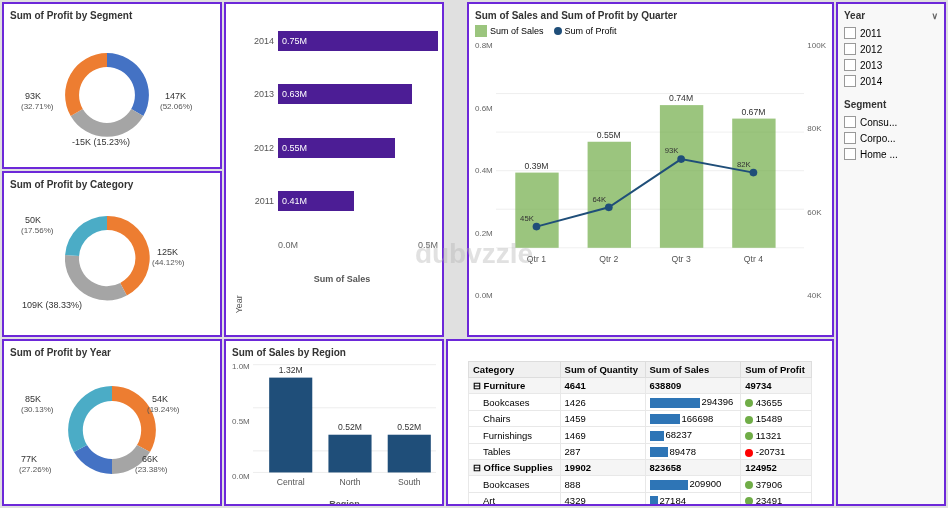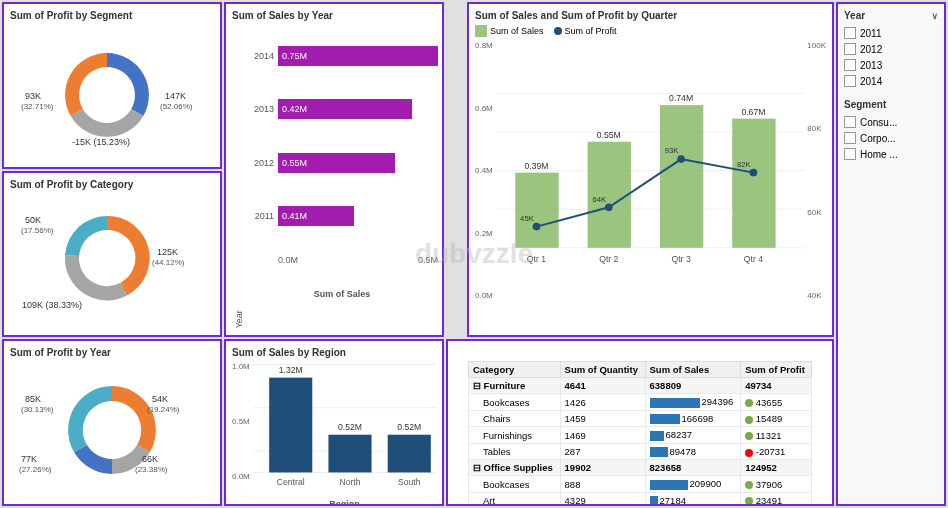--- a/index.html
+++ b/index.html
@@ -62,21 +62,21 @@
       height: 30px;
     }
     .hbar-label {
       font-size: 9px;
       color: #555;
       width: 28px;
       text-align: right;
       flex-shrink: 0;
     }
     .hbar-bar {
-      background: #a21caf;
+      background: #4c1d95;
       height: 20px;
       display: flex;
       align-items: center;
       padding-right: 4px;
     }
 
     
     .data-table {
       width: 100%;
       border-collapse: collapse;
@@ -212,36 +212,35 @@
         <text x="140" y="52" font-size="9" fill="#333">125K</text>
         <text x="135" y="62" font-size="8" fill="#555">(44.12%)</text>
         <text x="8" y="20" font-size="9" fill="#333">50K</text>
         <text x="4" y="30" font-size="8" fill="#555">(17.56%)</text>
         <text x="5" y="105" font-size="9" fill="#333">109K (38.33%)</text>
       </svg>
     </div>
   </div>
 
   <div class="panel panel-sales-year">
-    <div class="panel-title">Sum of Sales by Year</div>
     <div style="display:flex; height:calc(100% - 16px);">
       <div style="writing-mode:vertical-rl; transform:rotate(180deg); font-size:9px; color:#555; padding:0 2px; display:flex; align-items:center;">Year</div>
       <div style="flex:1; display:flex; flex-direction:column; justify-content:space-around; padding:4px 0 18px 0;">
 
         <div class="hbar-row">
           <div class="hbar-label">2014</div>
           <div class="hbar-bar" style="width:160px;">
             <span style="font-size:9px; color:white; padding-left:4px;">0.75M</span>
           </div>
         </div>
 
         <div class="hbar-row">
           <div class="hbar-label">2013</div>
           <div class="hbar-bar" style="width:134px;">
-            <span style="font-size:9px; color:white; padding-left:4px;">0.42M</span>
+            <span style="font-size:9px; color:white; padding-left:4px;">0.63M</span>
           </div>
         </div>
 
         <div class="hbar-row">
           <div class="hbar-label">2012</div>
           <div class="hbar-bar" style="width:117px;">
             <span style="font-size:9px; color:white; padding-left:4px;">0.55M</span>
           </div>
         </div>
 

